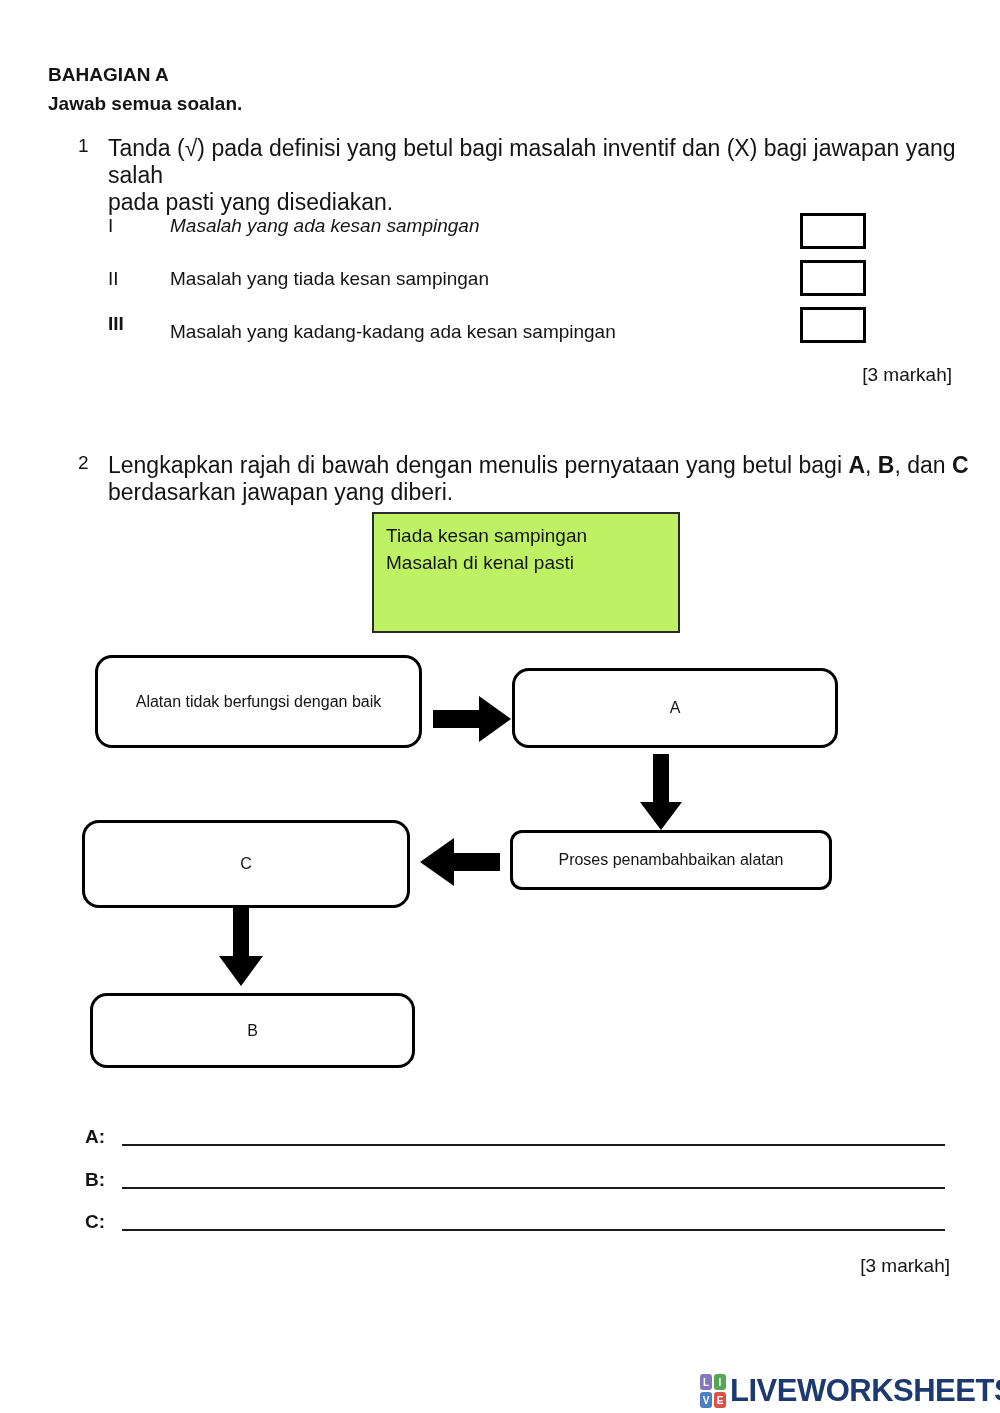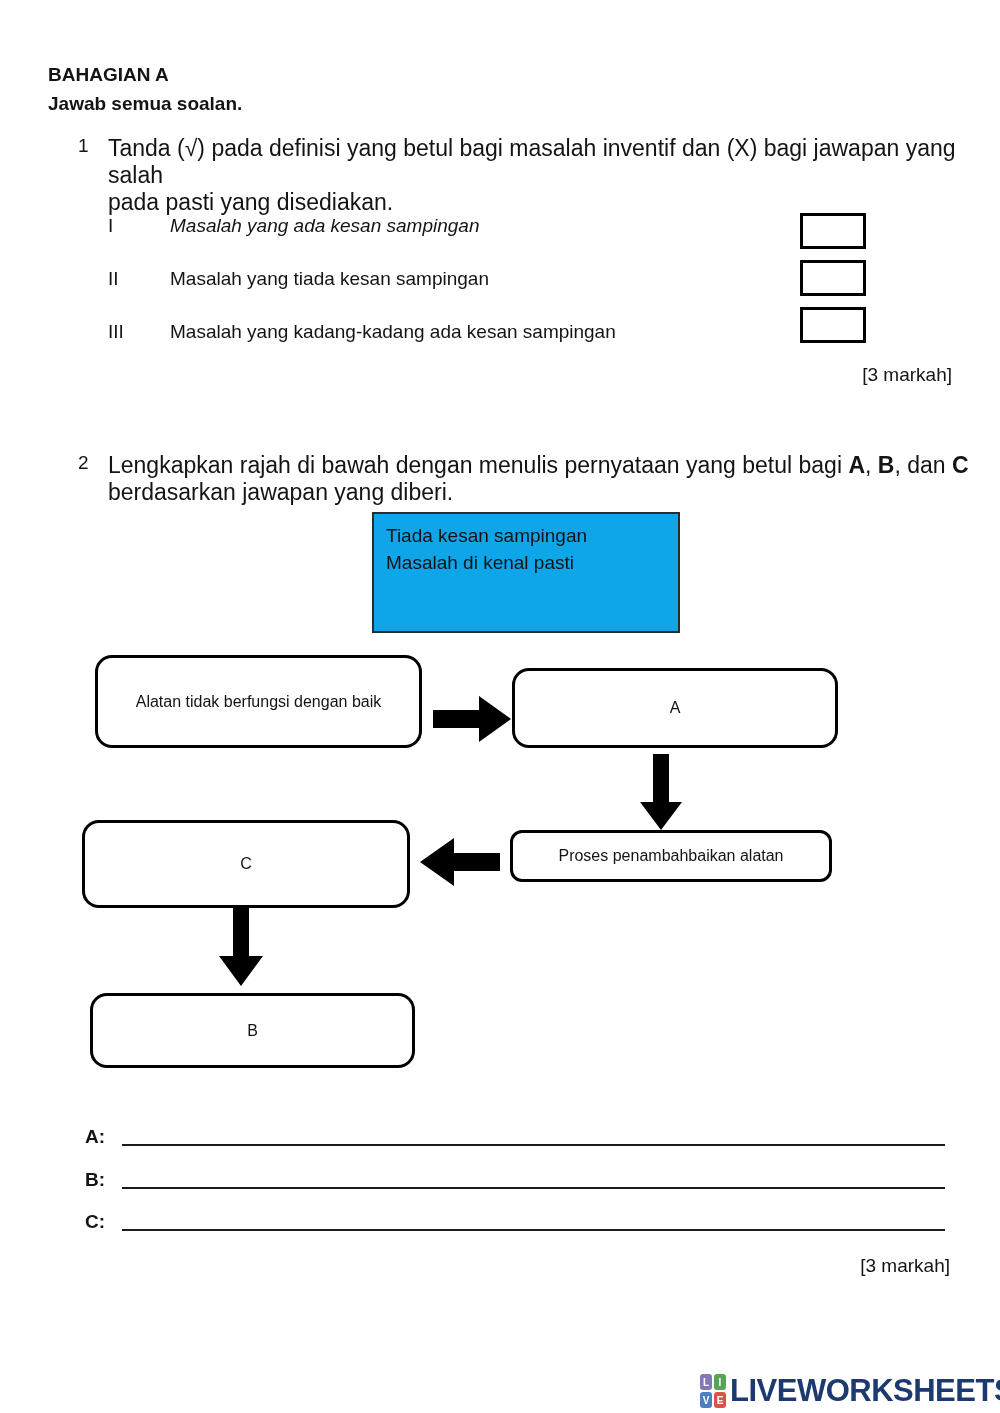--- a/index.html
+++ b/index.html
@@ -23,21 +23,21 @@
     width: 66px; height: 36px;
     border: 3px solid #000;
     background: #fff;
   }
   .marks { position: absolute; font-size: 19px; white-space: nowrap; }
   .hint-box {
     position: absolute;
     left: 372px; top: 512px;
     width: 308px; height: 121px;
     border: 2px solid #2b2b2b;
-    background: #0ea5e9;
+    background: #bef264;
     padding: 8px 6px 0 12px;
     font-size: 19px; line-height: 27px;
   }
   .fc-box {
     position: absolute;
     border: 3px solid #000;
     border-radius: 17px;
     background: #fff;
     display: flex; align-items: center; justify-content: center;
     font-size: 16px;
@@ -85,21 +85,21 @@
 </div>
 
 <div class="abs item-numeral" style="left:108px; top:215px;">I</div>
 <div class="abs item-text" style="left:170px; top:215px;font-style:italic;">Masalah yang ada kesan sampingan</div>
 <div class="checkbox" style="left:800px; top:213px;"></div>
 
 <div class="abs item-numeral" style="left:108px; top:268px;">II</div>
 <div class="abs item-text" style="left:170px; top:268px;">Masalah yang tiada kesan sampingan</div>
 <div class="checkbox" style="left:800px; top:260px;"></div>
 
-<div class="abs item-numeral" style="left:108px; top:321px;">III</div>
+<div class="abs item-numeral" style="left:108px; top:313px;font-weight:bold;">III</div>
 <div class="abs item-text" style="left:170px; top:321px;">Masalah yang kadang-kadang ada kesan sampingan</div>
 <div class="checkbox" style="left:800px; top:307px;"></div>
 
 <div class="marks" style="right:48px; top:364px;">[3 markah]</div>
 
 <div class="abs q-num" style="left:78px; top:452px;">2</div>
 
 <div class="abs body-text" style="left:108px; top:452px;">
   <div>
     <span>Lengkapkan rajah di bawah dengan menulis pernyataan yang betul bagi </span><b>A</b><span>, </span><b>B</b><span>, dan </span><b>C</b>
@@ -123,21 +123,21 @@
 <svg class="arrow-svg" style="left:640px; top:754px;" width="42" height="76" viewBox="0 0 42 76">
   <polygon points="13,0 29,0 29,48 42,48 21,76 0,48 13,48" fill="#000"></polygon>
 </svg>
 
 <div class="fc-box" style="left:82px; top:820px; width:328px; height:88px;">C</div>
 
 <svg class="arrow-svg" style="left:420px; top:838px;" width="80" height="48" viewBox="0 0 80 48">
   <polygon points="80,15 34,15 34,0 0,24 34,48 34,33 80,33" fill="#000"></polygon>
 </svg>
 
-<div class="fc-box" style="left:510px; top:830px; width:322px; height:52px; border-radius:12px;">Proses penambahbaikan alatan</div>
+<div class="fc-box" style="left:510px; top:830px; width:322px; height:60px; border-radius:12px;">Proses penambahbaikan alatan</div>
 
 <svg class="arrow-svg" style="left:219px; top:906px;" width="44" height="80" viewBox="0 0 44 80">
   <polygon points="14,0 30,0 30,50 44,50 22,80 0,50 14,50" fill="#000"></polygon>
 </svg>
 
 <div class="fc-box" style="left:90px; top:993px; width:325px; height:75px;">B</div>
 
 <div class="ans-label" style="left:85px; top:1126px;">A:</div>
 <div class="ans-line" style="left:122px; top:1126px; width:823px;"></div>
 

